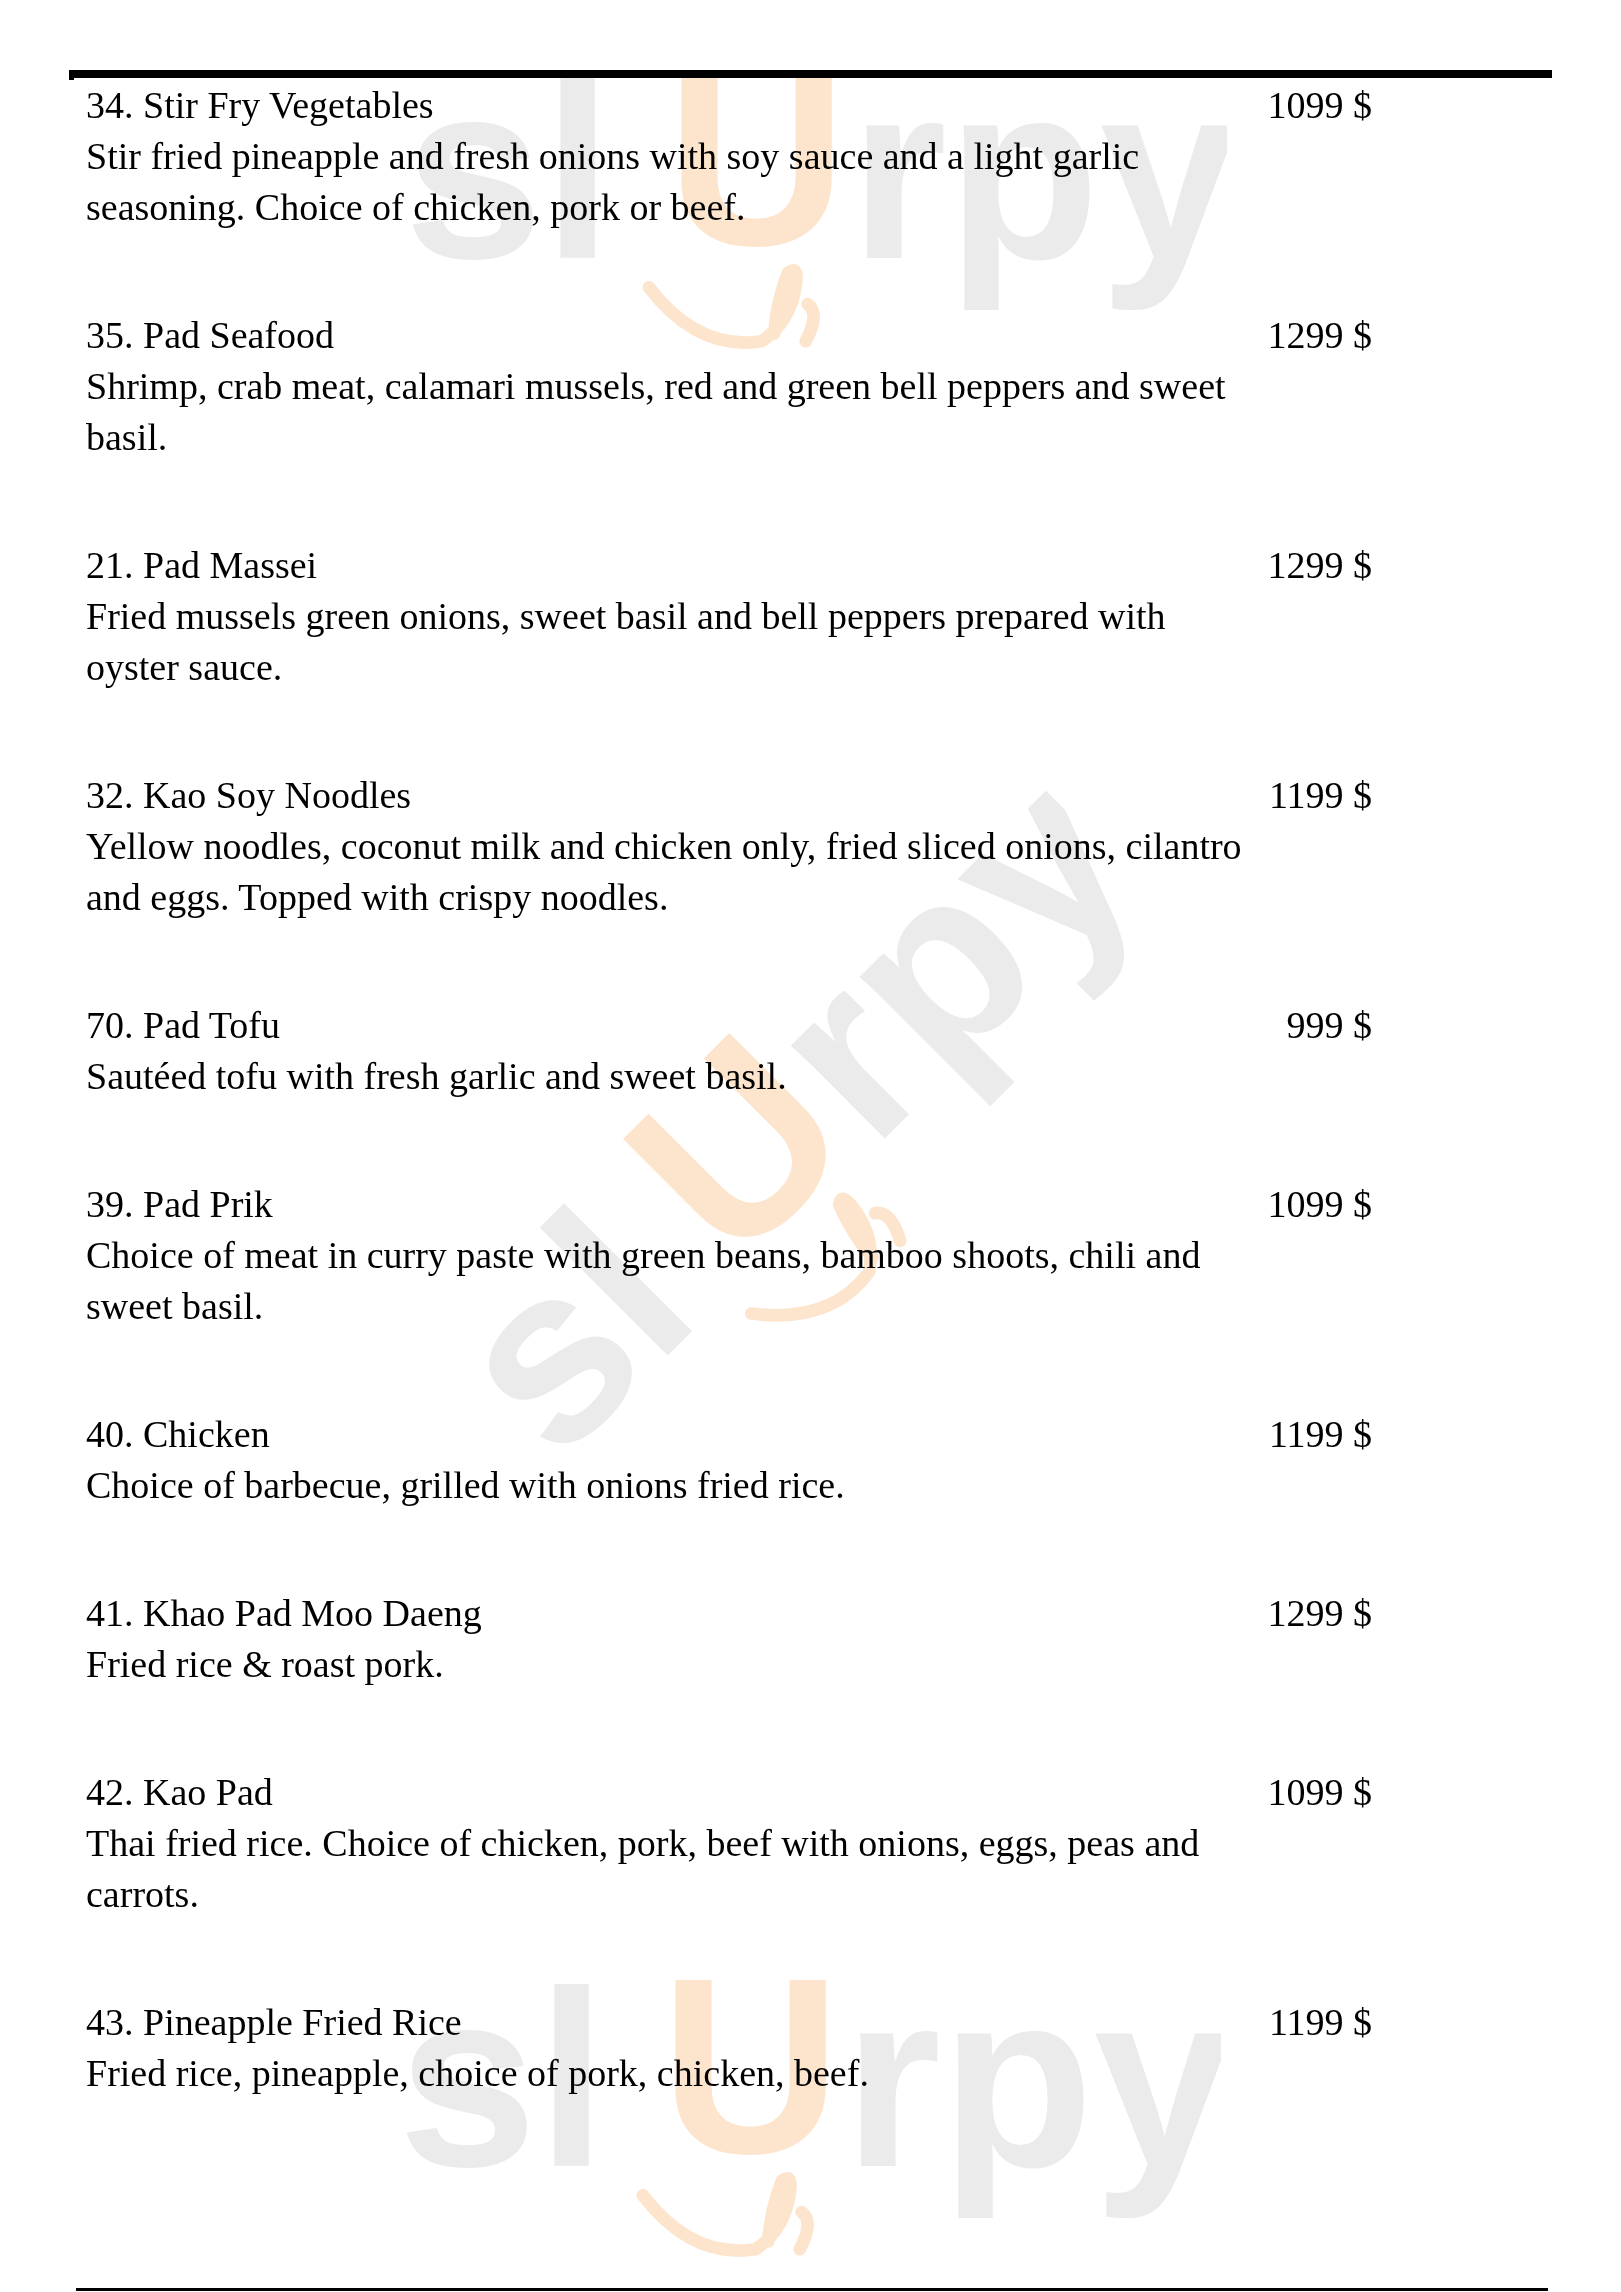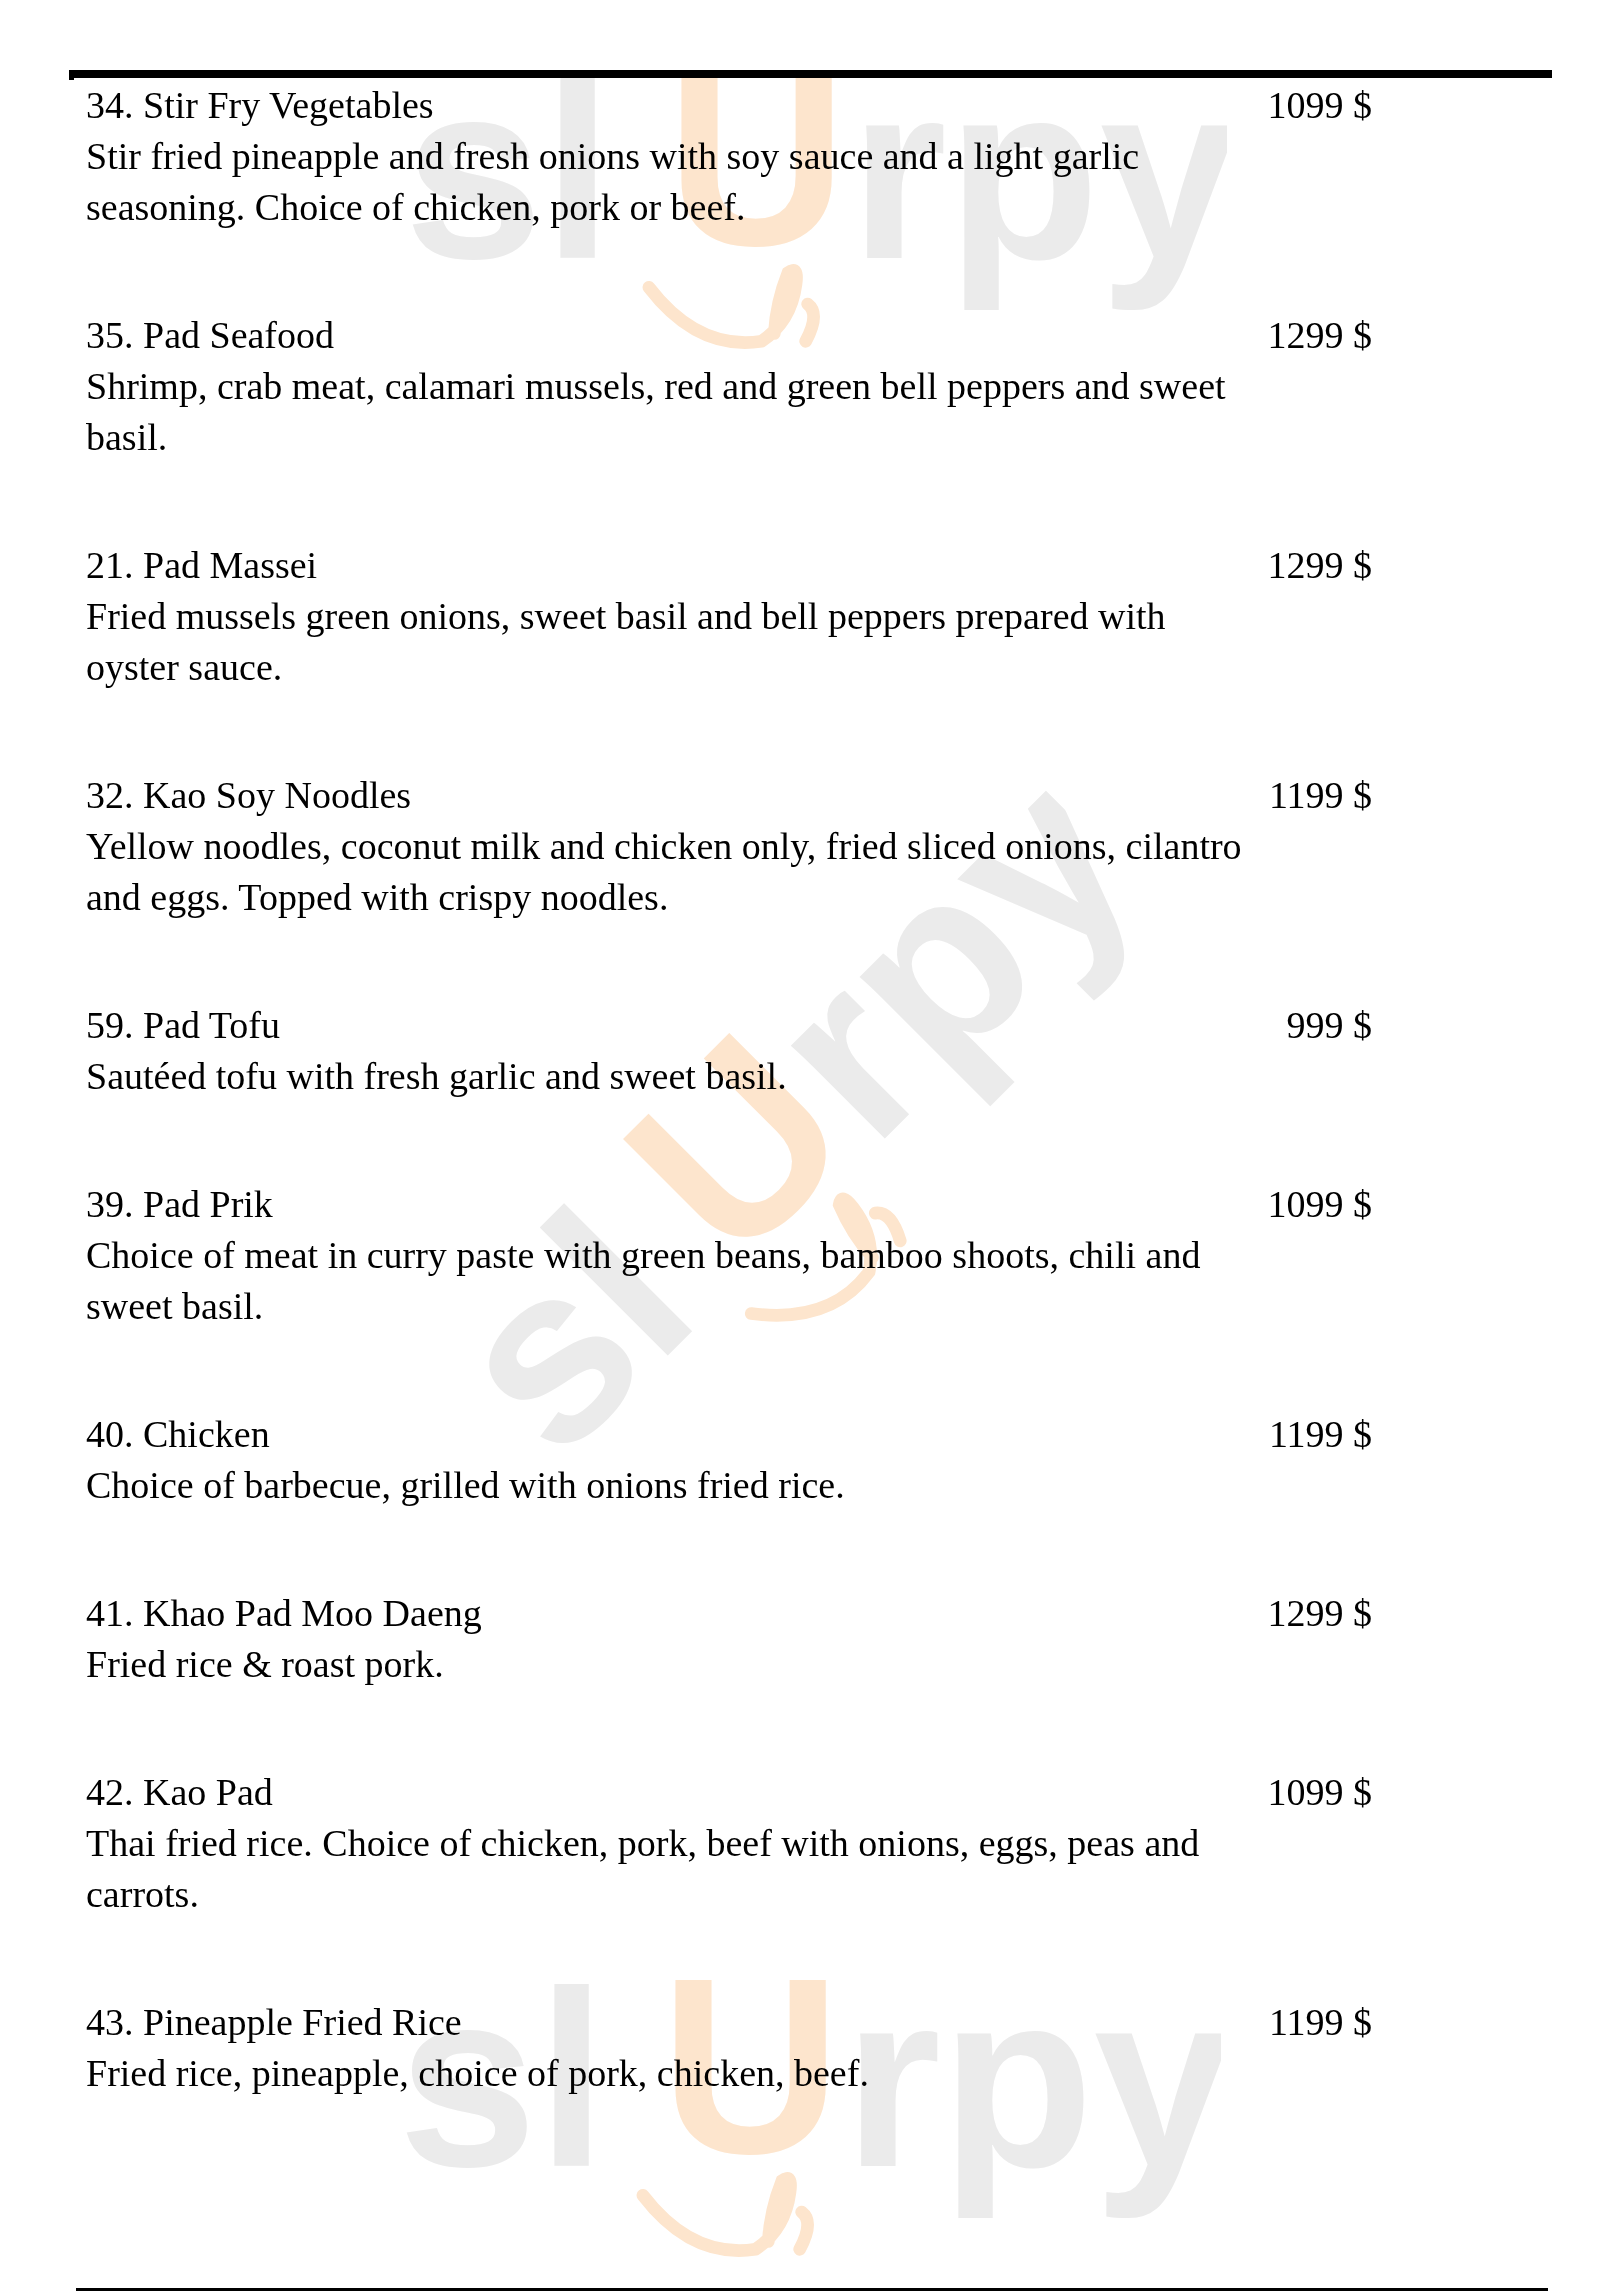--- a/index.html
+++ b/index.html
@@ -139,21 +139,21 @@
     <p class="item-title">21. Pad Massei</p>
     <p class="item-desc">Fried mussels green onions, sweet basil and bell peppers prepared with oyster sauce.</p>
     <span class="item-price">1299 $</span>
   </div>
   <div class="menu-item">
     <p class="item-title">32. Kao Soy Noodles</p>
     <p class="item-desc">Yellow noodles, coconut milk and chicken only, fried sliced onions, cilantro and eggs. Topped with crispy noodles.</p>
     <span class="item-price">1199 $</span>
   </div>
   <div class="menu-item">
-    <p class="item-title">59. Pad Tofu</p>
+    <p class="item-title">70. Pad Tofu</p>
     <p class="item-desc">Sautéed tofu with fresh garlic and sweet basil.</p>
     <span class="item-price">999 $</span>
   </div>
   <div class="menu-item">
     <p class="item-title">39. Pad Prik</p>
     <p class="item-desc">Choice of meat in curry paste with green beans, bamboo shoots, chili and sweet basil.</p>
     <span class="item-price">1099 $</span>
   </div>
   <div class="menu-item">
     <p class="item-title">40. Chicken</p>

